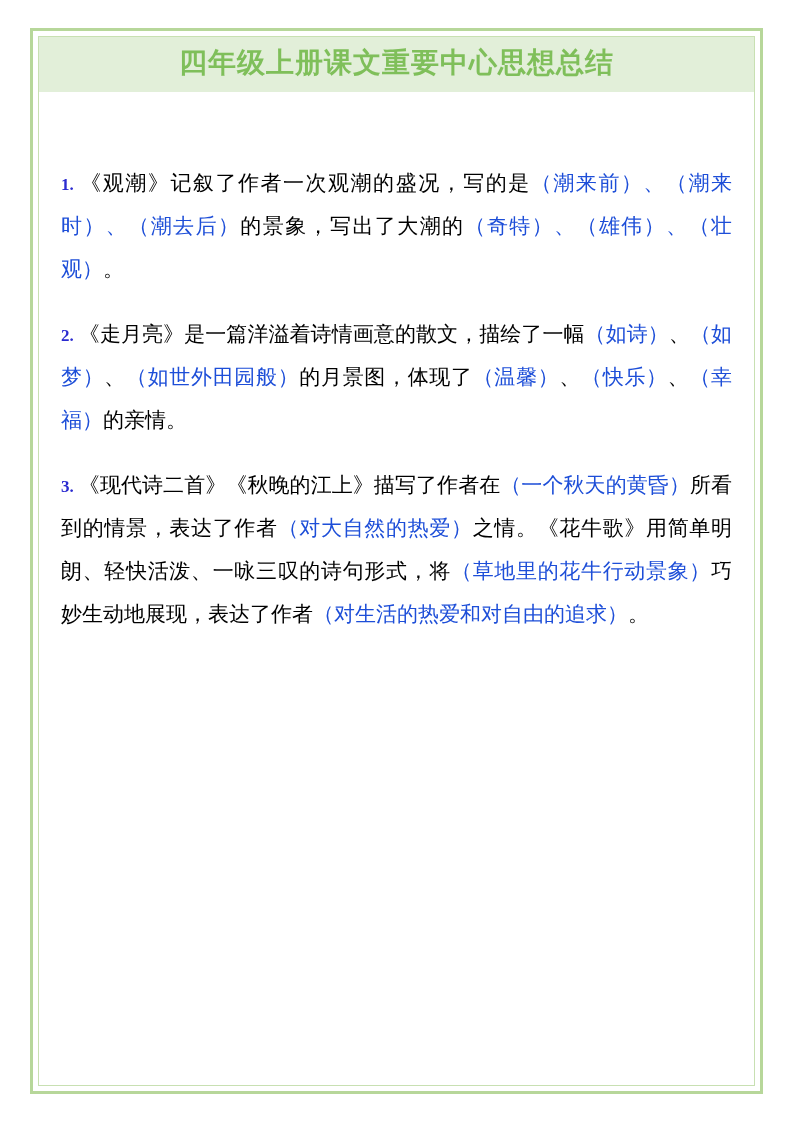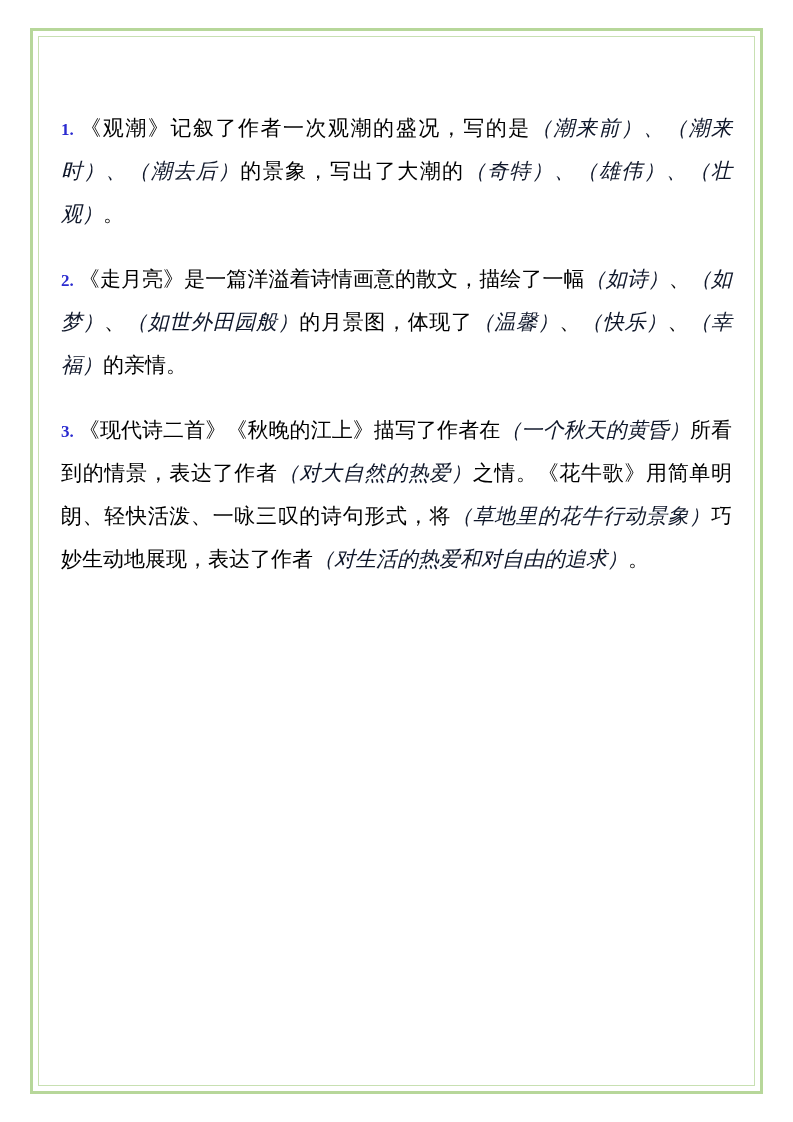--- a/index.html
+++ b/index.html
@@ -72,32 +72,32 @@
     color: #2b2bd0;
     font-weight: bold;
     font-size: 17px;
     font-family: "Liberation Serif", serif;
     margin-right: 5px;
   }
   .work {
     font-weight: normal;
   }
   .blank {
-    color: #0f172a;
-    font-style: italic;
+    color: #1d4ed8;
   }
 </style>
 </head>
 <body>
 
 <div class="page">
   <div class="outer-frame">
     <div class="inner-frame">
 
 
+      <div class="subtitle-bar">四年级上册课文重要中心思想总结</div>
 
       <div class="content">
         <div id="items-container">
             <p class="item"><span class="num">1.</span><span class="work">《观潮》</span><span class="">记叙了作者一次观潮的盛况，写的是</span><span class="blank">（潮来前）</span><span class="blank">、</span><span class="blank">（潮来时）</span><span class="blank">、</span><span class="blank">（潮去后）</span><span class="">的景象，写出了大潮的</span><span class="blank">（奇特）</span><span class="blank">、</span><span class="blank">（雄伟）</span><span class="blank">、</span><span class="blank">（壮观）</span><span class="">。</span></p>
             <p class="item"><span class="num">2.</span><span class="work">《走月亮》</span><span class="">是一篇洋溢着诗情画意的散文，描绘了一幅</span><span class="blank">（如诗）</span><span class="">、</span><span class="blank">（如梦）</span><span class="">、</span><span class="blank">（如世外田园般）</span><span class="">的月景图，体现了</span><span class="blank">（温馨）</span><span class="">、</span><span class="blank">（快乐）</span><span class="">、</span><span class="blank">（幸福）</span><span class="">的亲情。</span></p>
             <p class="item"><span class="num">3.</span><span class="work">《现代诗二首》</span><span class="">《秋晚的江上》描写了作者在</span><span class="blank">（一个秋天的黄昏）</span><span class="">所看到的情景，表达了作者</span><span class="blank">（对大自然的热爱）</span><span class="">之情。《花牛歌》用简单明朗、轻快活泼、一咏三叹的诗句形式，将</span><span class="blank">（草地里的花牛行动景象）</span><span class="">巧妙生动地展现，表达了作者</span><span class="blank">（对生活的热爱和对自由的追求）</span><span class="">。</span></p>
           </div>
       </div>
 
     </div>

